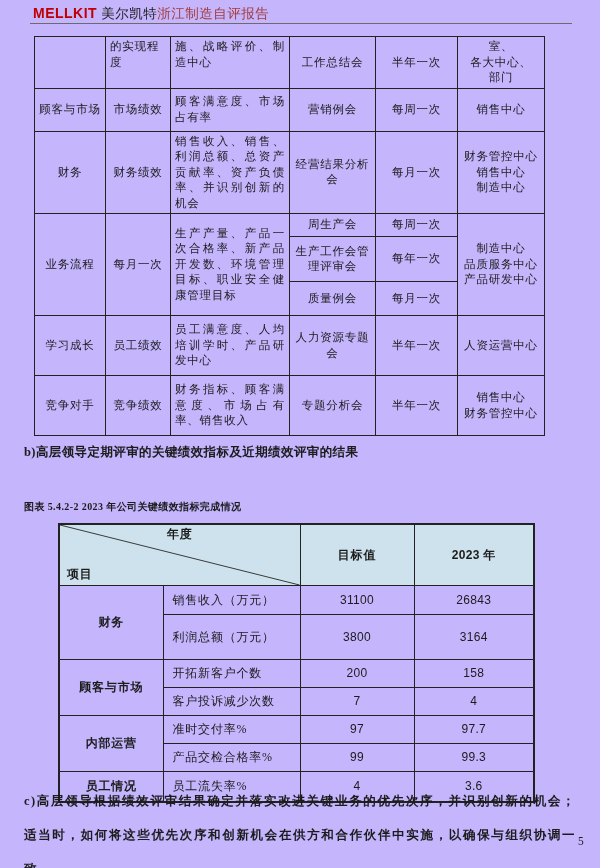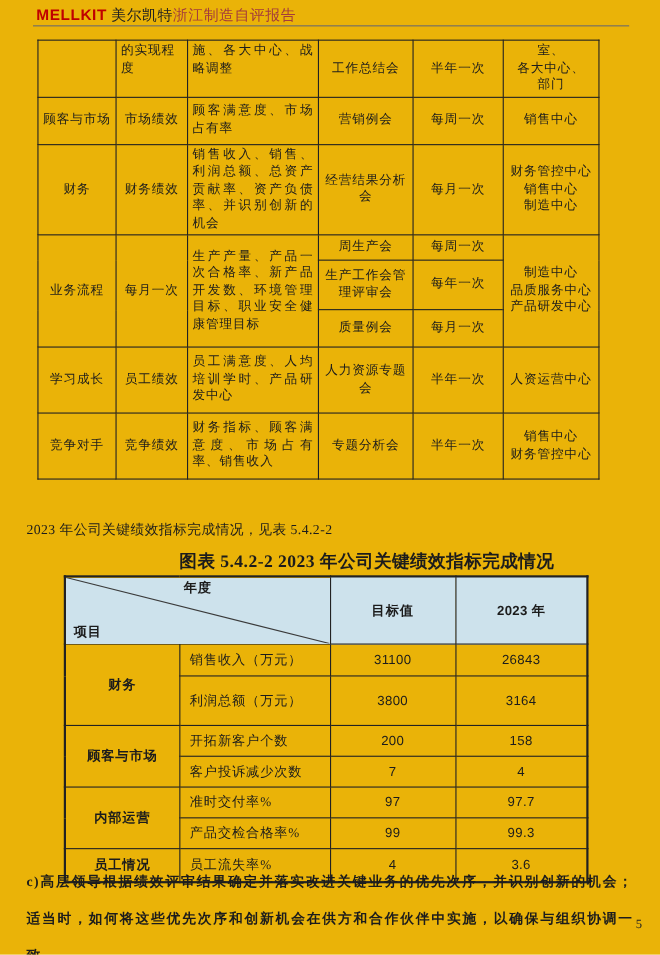--- a/index.html
+++ b/index.html
@@ -6,21 +6,21 @@
     --brand-red:#c00000;
     --title-red:#a43c3c;
     --table-header-blue:#cde2ec;
     --ink:#1c1c1c;
   }
   *{margin:0;padding:0;box-sizing:border-box;}
   html,body{background:#ffffff;}
   .page{
     position:relative;
     width:600px;height:868px;
-    background:#eab308;
+    background:#c4b5fd;
     font-family:"Liberation Serif","DejaVu Serif",serif;
     color:var(--ink);
     overflow:hidden;
   }
   
   .doc-header{
     position:absolute;left:33px;top:5px;right:30px;
     font-size:13.5px;letter-spacing:.5px;white-space:nowrap;
   }
   .brand{
@@ -53,22 +53,22 @@
   .rh1{height:49px;} .rh2{height:43px;} .rh3{height:82px;}
   .rh4a{height:23px;} .rh4b{height:45px;} .rh4c{height:34px;}
   .rh5{height:60px;} .rh6{height:60px;}
   
   .para{
     position:absolute;left:24px;right:26px;
     font-size:12.5px;line-height:17px;letter-spacing:.4px;
   }
   .bold{font-weight:bold;}
   .caption{
-    position:absolute;left:24px;right:96px;text-align:right;
-    font-size:16px;font-weight:bold;letter-spacing:.4px;
+    position:absolute;left:24px;right:96px;text-align:left;
+    font-size:10px;font-weight:bold;letter-spacing:.4px;
   }
   
   .t2{position:absolute;left:58px;top:523px;width:475px;border:2px solid #222;}
   .t2 td{font-size:12px;line-height:15px;}
   .t2 .hd td{
     background:var(--table-header-blue);
     font-weight:bold;height:40px;
   }
   .t2 .diag{position:relative;padding:0;}
   .t2 .diag svg{position:absolute;left:0;top:0;width:100%;height:100%;display:block;}
@@ -109,21 +109,21 @@
         <col style="width:65px">
         <col style="width:119px">
       <col style="width:86px">
         <col style="width:82px">
         <col style="width:87px">
     </colgroup>
     <tbody>
         <tr class="rh1">
       <td></td>
       <td class="cont">的实现程度</td>
-      <td class="left-just top">施、各大中心、战略调整</td>
+      <td class="left-just top">施、战略评价、制造中心</td>
       <td>工作总结会</td>
       <td>半年一次</td>
       <td>室、
 各大中心、
 部门</td>
     </tr>
     <tr class="rh2">
       <td>顾客与市场</td>
       <td>市场绩效</td>
       <td class="left-just">顾客满意度、市场占有率</td>
@@ -172,21 +172,21 @@
       <td>竞争绩效</td>
       <td class="left-just">财务指标、顾客满意度、市场占有率、销售收入</td>
       <td>专题分析会</td>
       <td>半年一次</td>
       <td>销售中心
 财务管控中心</td>
     </tr>
   </tbody>
     </table>
 
-  <p class="para" style="top:473px;">2023 年公司关键绩效指标完成情况，见表 5.4.2-2</p>
+  <p class="para bold" style="top:444px;">b)高层领导定期评审的关键绩效指标及近期绩效评审的结果</p>
   <p class="caption" style="top:500px;">图表 5.4.2-2 2023 年公司关键绩效指标完成情况</p>
 
   <table class="t2">
     <colgroup>
       <col style="width:104px">
         <col style="width:137px">
         <col style="width:114px">
         <col style="width:120px">
     </colgroup>
     <tbody>

